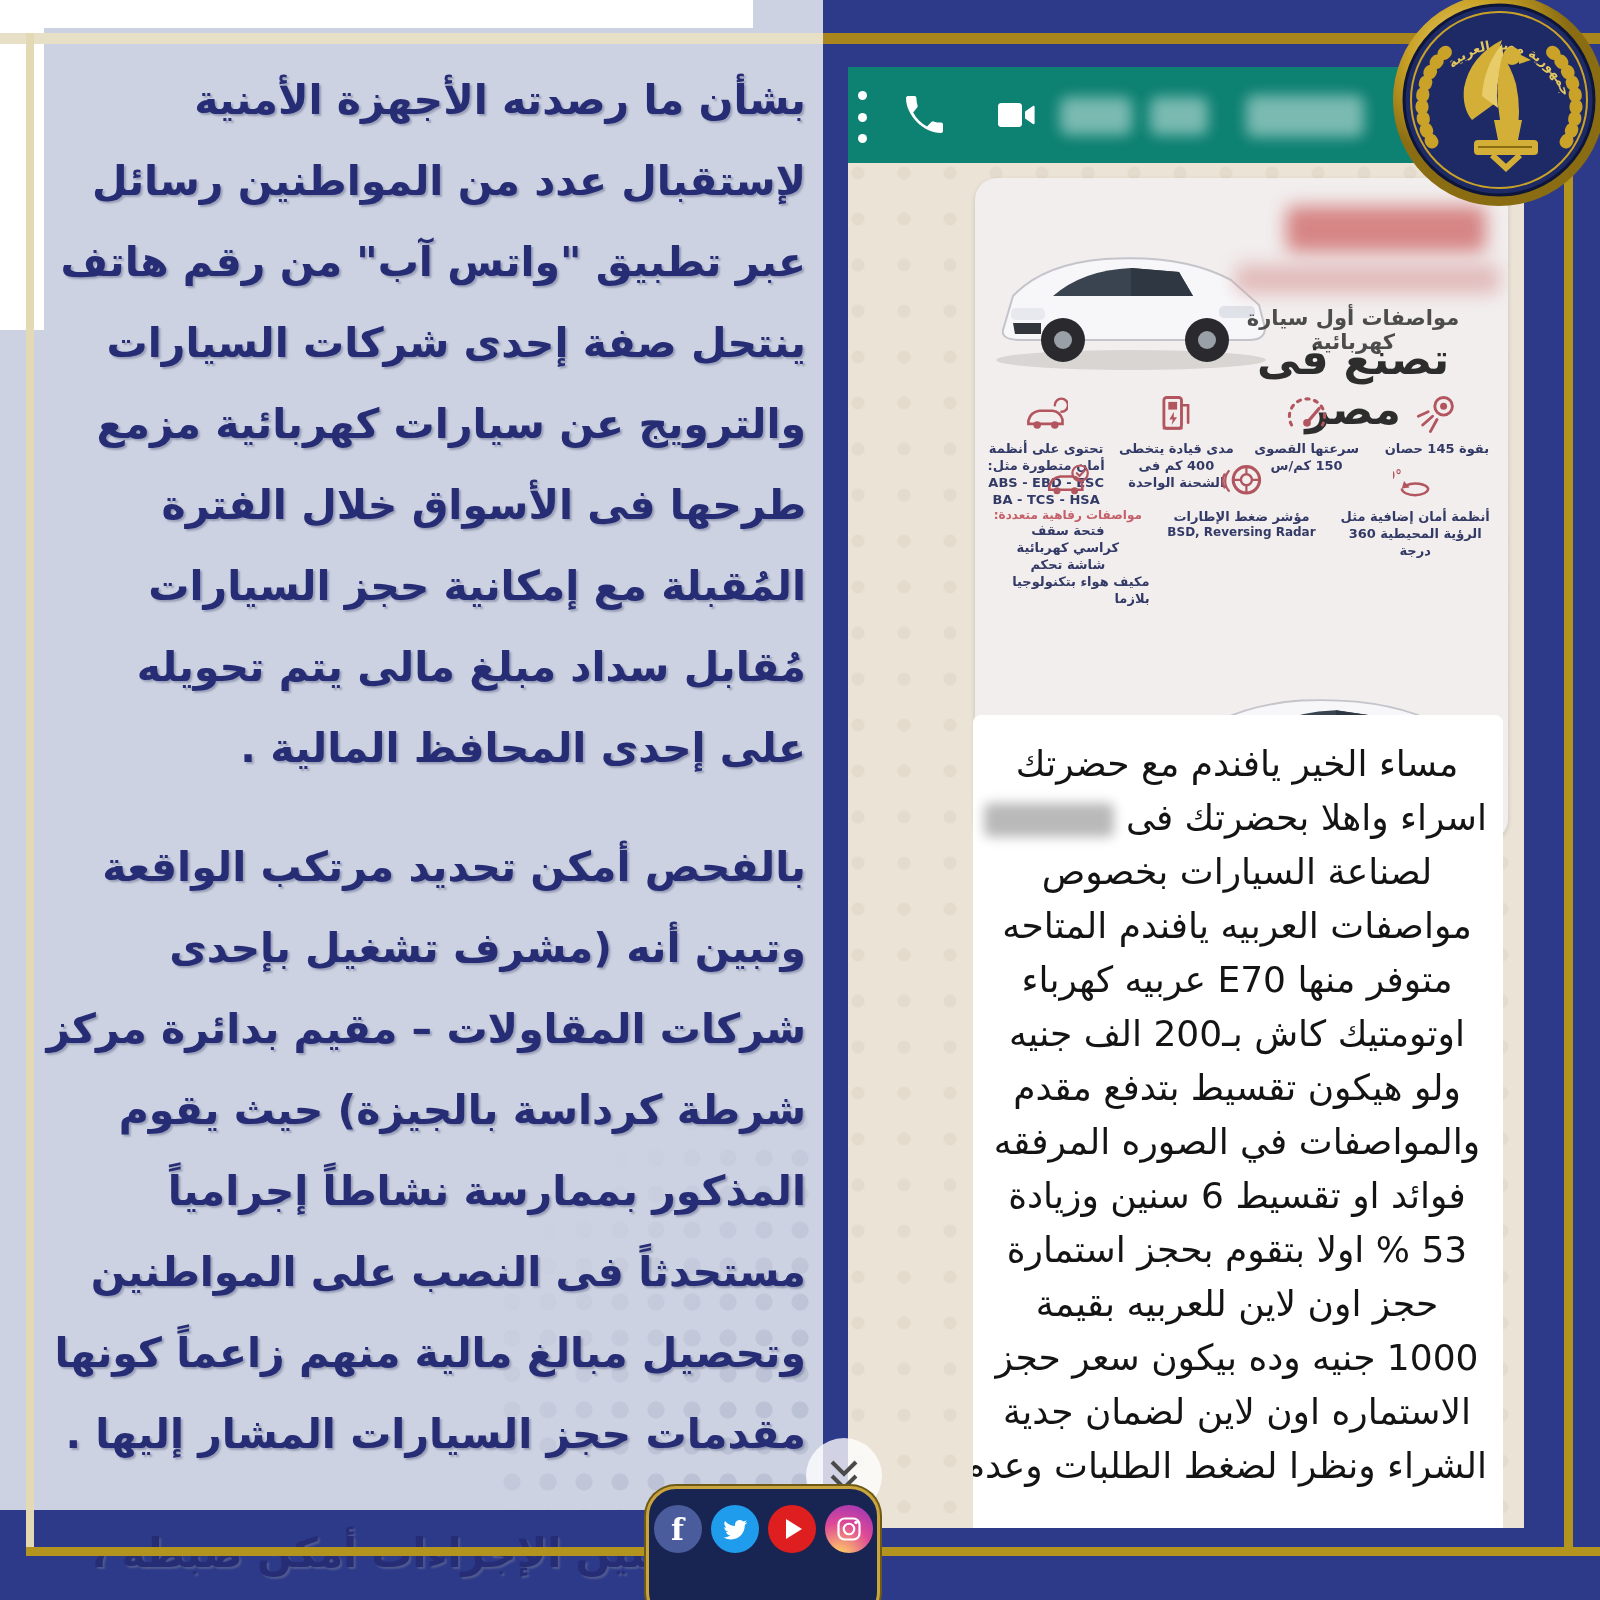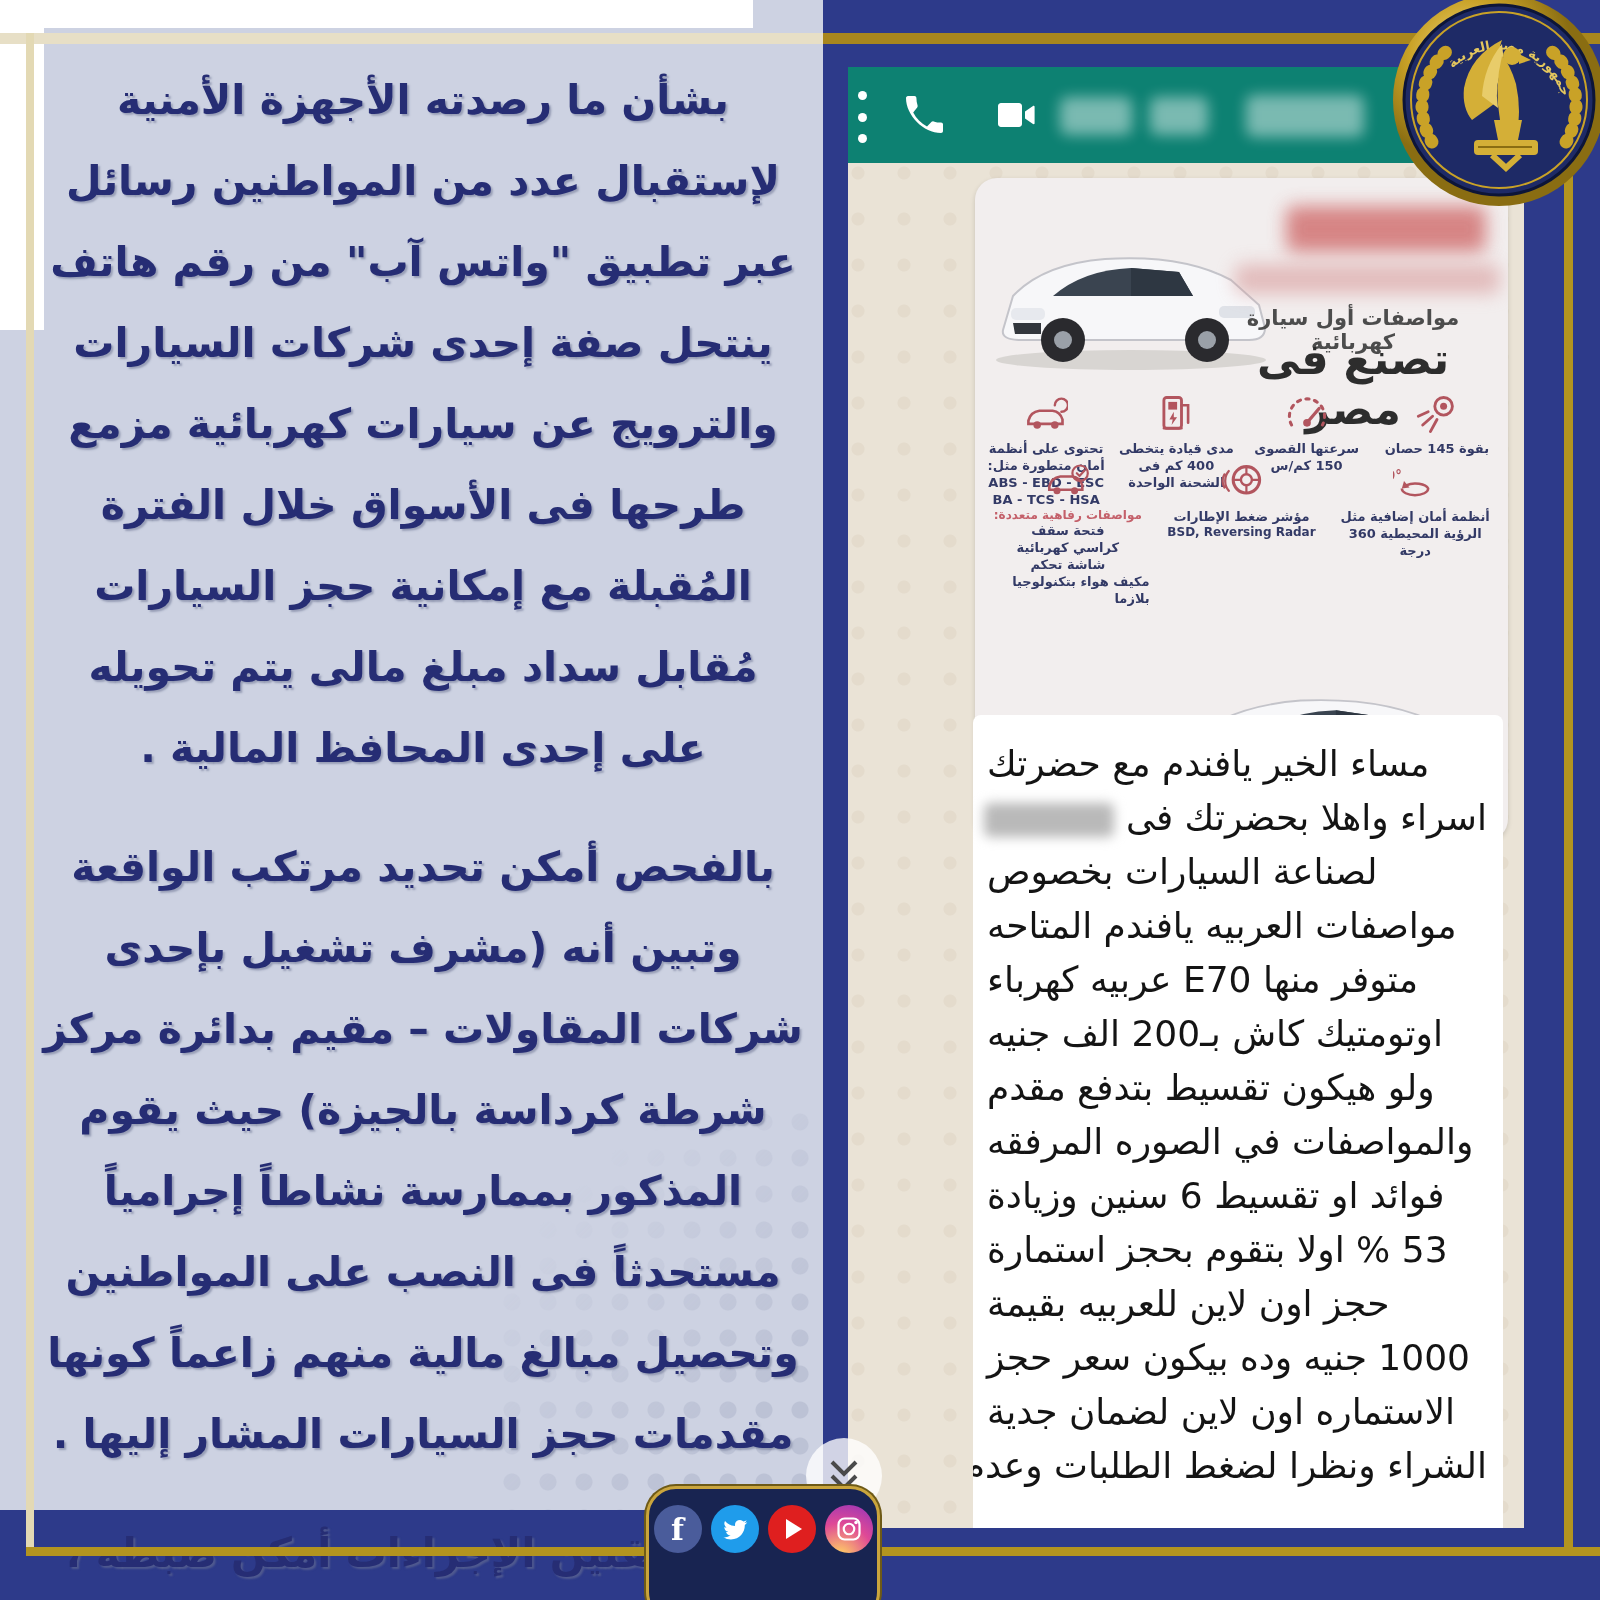--- a/index.html
+++ b/index.html
@@ -18,21 +18,21 @@
   .top-white{left:0;top:0;width:753px;height:28px;background:#ffffff;}
   .left-white{left:0;top:0;width:44px;height:330px;background:#ffffff;}
   .beige-h{left:0;top:33px;width:823px;height:11px;background:#e7dfc6;}
   .gold-h-top{left:823px;top:33px;width:777px;height:11px;background:#a8861d;}
   .beige-v{left:26px;top:33px;width:8px;height:1514px;background:#e3d9b4;}
   .gold-v-right{left:1564px;top:33px;width:9px;height:1523px;background:#b3941f;}
   .gold-h-bottom{left:26px;top:1547px;width:1574px;height:9px;background:#b3941f;}
 
   
   .announce{left:40px;top:60px;width:766px;height:1430px;direction:rtl;
-    color:#262d74;font-weight:bold;font-size:41px;line-height:81px;text-align:center;
+    color:#262d74;font-weight:bold;font-size:41px;line-height:81px;
     text-shadow:2px 2px 2px rgba(110,116,148,.55);}
   .announce p{margin:0 0 38px 0;}
 
   
   .phone{left:848px;top:67px;width:676px;height:1461px;background:#eae3d6;overflow:hidden;}
   .chat-pattern{position:absolute;left:0;top:96px;width:676px;height:1365px;
     background-image:radial-gradient(circle at 10px 10px,#ddd3c2 6px,transparent 7px);
     background-size:46px 46px;opacity:.5;}
   .wa-header{position:absolute;left:0;top:0;width:676px;height:96px;background:#0d8172;}
   .kebab{position:absolute;left:10px;top:24px;width:10px;height:52px;display:flex;
@@ -68,21 +68,21 @@
   .lux-item{font-size:13px;line-height:17px;font-weight:bold;color:#333a66;}
   .made-in{position:absolute;left:20px;bottom:40px;font-size:37px;font-weight:bold;
     color:#c43b3b;direction:rtl;}
   .car-rear{position:absolute;right:-8px;bottom:-6px;width:372px;height:205px;}
 
   
   .msg-bubble{position:absolute;left:125px;top:648px;width:530px;height:813px;
     background:#ffffff;border-radius:8px 8px 0 0;padding:0;overflow:hidden;}
   .msg-lines{position:absolute;left:14px;top:22px;width:500px;direction:rtl;
     color:#141414;font-size:36px;}
-  .msg-line{height:54px;line-height:54px;text-align:left;white-space:nowrap;}
+  .msg-line{height:54px;line-height:54px;text-align:center;white-space:nowrap;}
   .msg-blur{display:inline-block;vertical-align:middle;width:130px;height:34px;
     background:#b9b9b9;border-radius:6px;filter:blur(6px);margin-right:12px;}
 
   .scroll-pill{left:806px;top:1438px;width:76px;height:76px;border-radius:50%;
     background:rgba(255,255,255,.78);display:flex;align-items:center;justify-content:center;}
 
   
   .emblem{left:1390px;top:-8px;width:218px;height:218px;}
 
   

